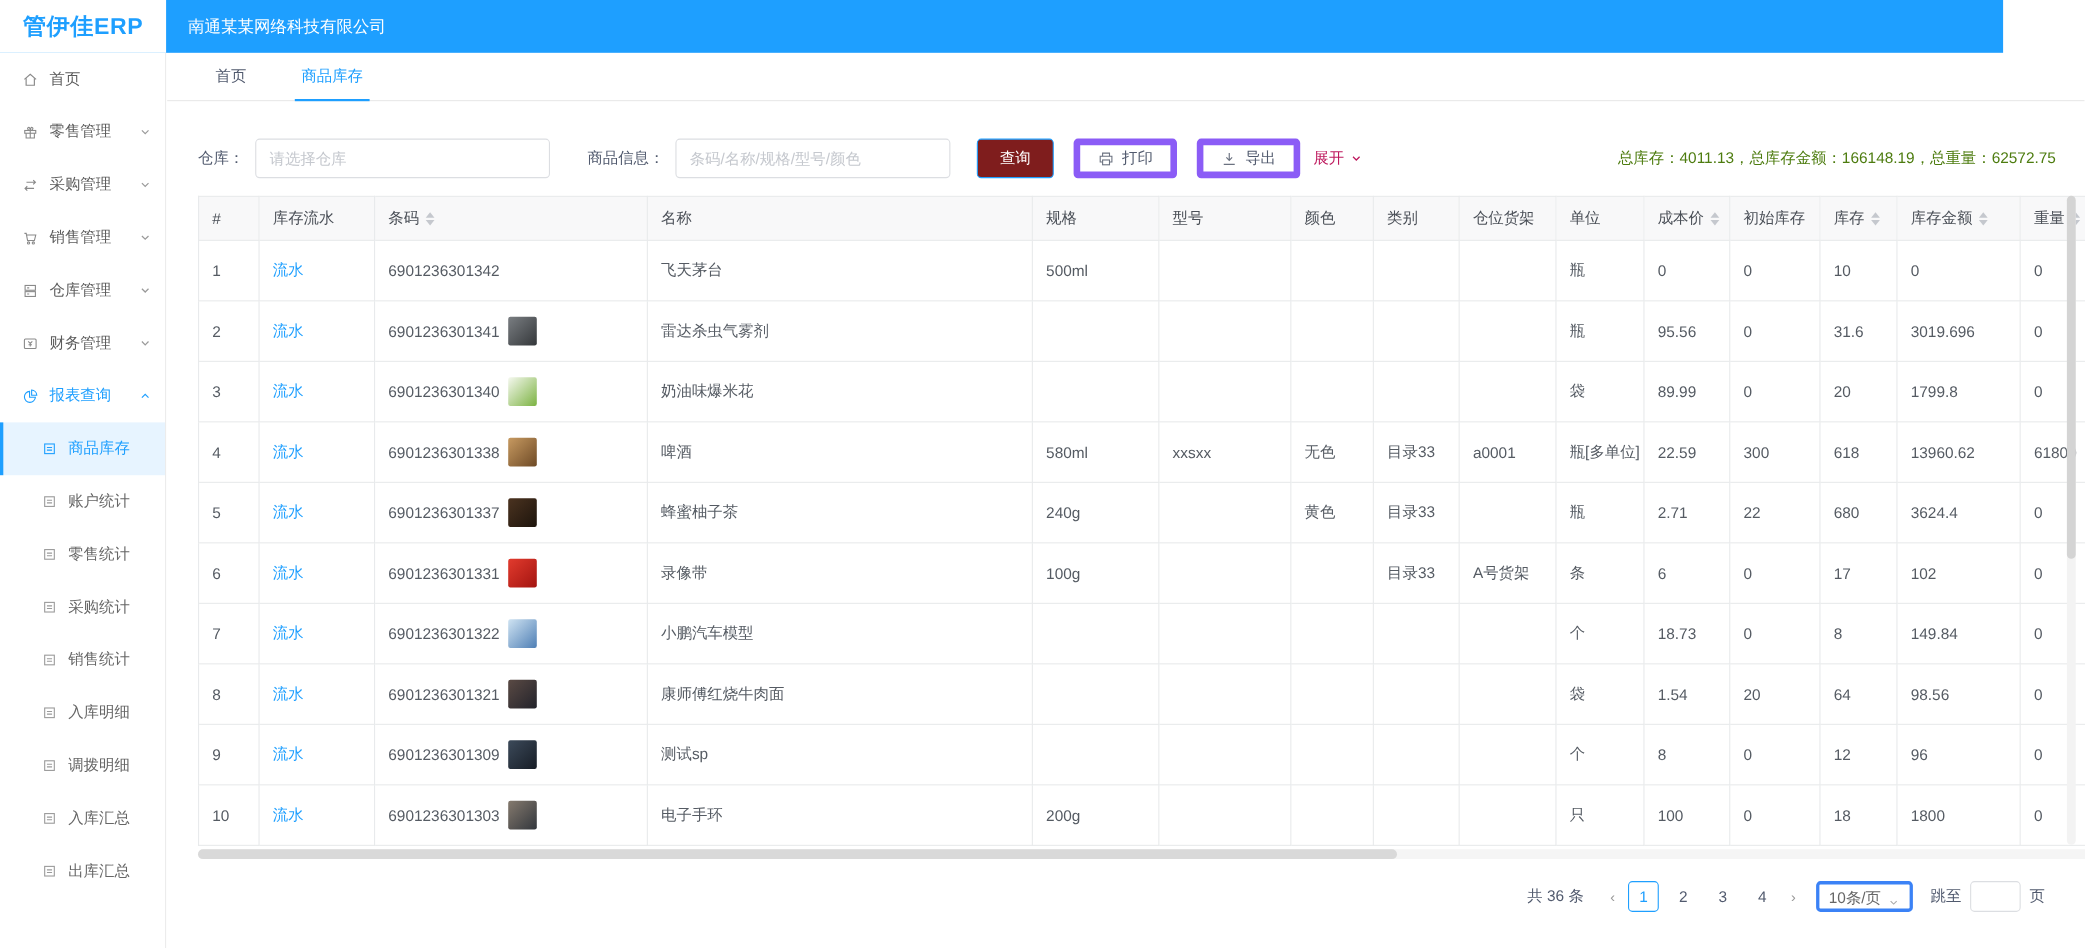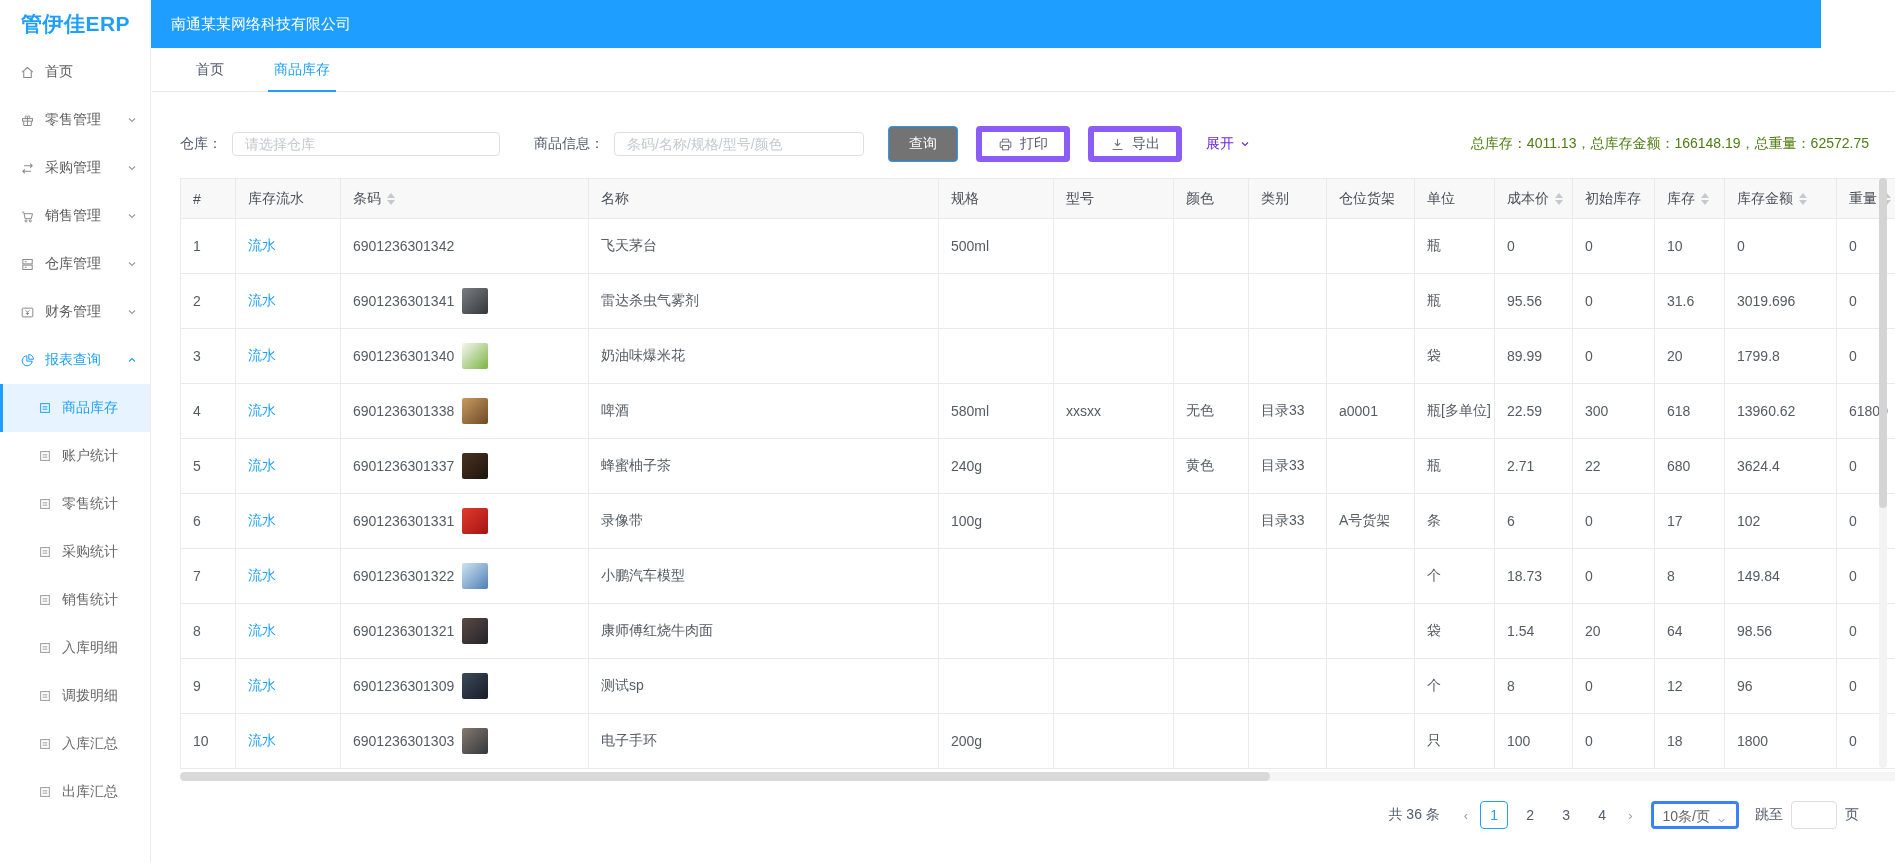--- a/index.html
+++ b/index.html
@@ -31,31 +31,31 @@
   .side-item.active::before{content:"";position:absolute;left:0;top:0;bottom:0;width:3px;background:#1e9fff}
   
   .main{position:absolute;left:152px;top:48px;width:1743px;height:814px;background:#fff}
   .tabbar{height:44px;border-bottom:1px solid #e8e8e8;display:flex;align-items:stretch;padding-left:44px}
   .tab{display:flex;align-items:center;margin-right:50px;cursor:pointer;position:relative;color:#515a6e}
   .tab.active{color:#1e9fff}
   .tab.active::after{content:"";position:absolute;left:-6px;right:-6px;bottom:-1px;height:2px;background:#1e9fff}
   
   .filter-row{display:flex;align-items:center;padding:34px 26px 0 28px}
   .f-label{color:#515a6e;white-space:nowrap}
-  .f-input{height:24px;border:1px solid #dcdee2;border-radius:4px;padding:0 12px;font-size:14px;color:#000000;outline:none;
+  .f-input{height:36px;border:1px solid #dcdee2;border-radius:4px;padding:0 12px;font-size:14px;color:#000000;outline:none;
     font-family:"Liberation Sans","DejaVu Sans",sans-serif}
   .f-input::placeholder{color:#c5c8ce}
   .inp-warehouse{width:268px;margin-left:10px}
   .inp-product{width:250px;margin-left:10px}
   .lab2{margin-left:34px}
   .btn{height:36px;border-radius:4px;display:inline-flex;align-items:center;justify-content:center;cursor:pointer;font-size:14px;white-space:nowrap}
-  .btn-primary{background:#737373;color:#fff;width:70px;margin-left:24px;border:1px solid #1e9fff}
+  .btn-primary{background:#7f1d1d;color:#fff;width:70px;margin-left:24px;border:1px solid #1e9fff}
   .btn-outline{background:#fff;border:6px solid #8b5cf6;color:#515a6e;padding:0 16px;margin-left:18px}
   .btn-outline svg{width:15px;height:15px;margin-right:7px;color:#6b7280}
-  .expand-link{color:#6d28d9;margin-left:24px;display:flex;align-items:center;cursor:pointer;white-space:nowrap}
+  .expand-link{color:#be185d;margin-left:12px;display:flex;align-items:center;cursor:pointer;white-space:nowrap}
   .expand-link svg{width:12px;height:12px;margin-left:5px}
   .totals{margin-left:auto;color:#4d7c0f;white-space:nowrap}
   
   .table-zone{position:relative;margin:16px 8px 0 28px;padding-right:10px}
   table{border-collapse:collapse;table-layout:fixed;width:1730px}
   th,td{border:1px solid #e8eaec;padding:0 12px;text-align:left;font-weight:normal;overflow:hidden;white-space:nowrap}
   thead th{height:40px;background:#f8f8f9;color:#4a4f57}
   tbody td{height:55px;color:#555b63;font-size:14px}
   .sort{display:inline-flex;flex-direction:column;vertical-align:middle;margin-left:6px;cursor:pointer}
   .sort i{display:block;width:0;height:0;border-left:4px solid transparent;border-right:4px solid transparent}

